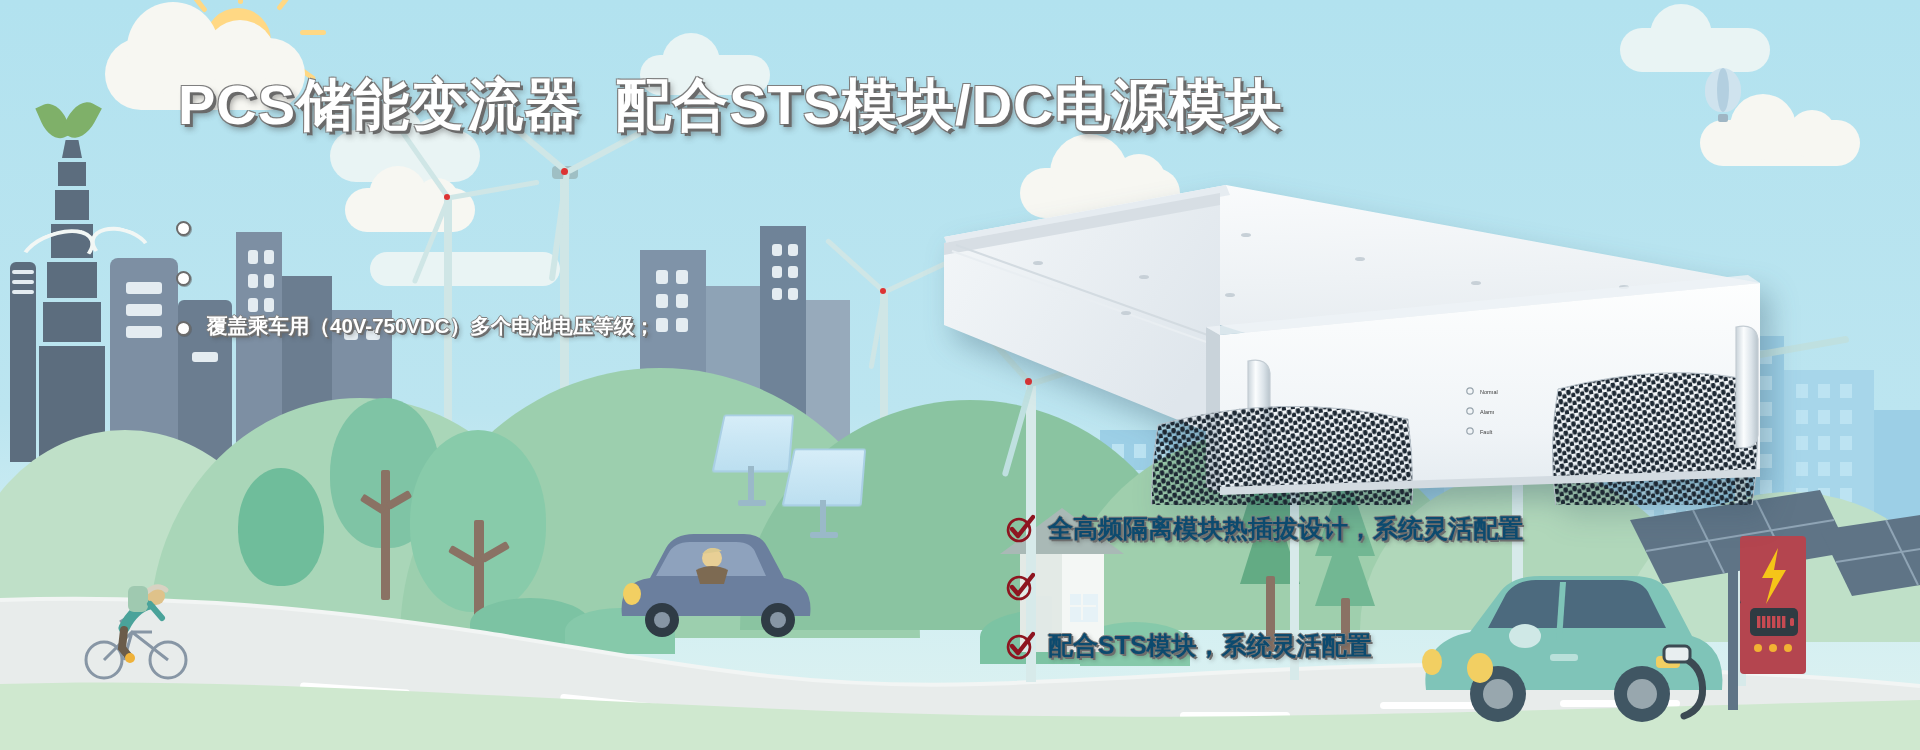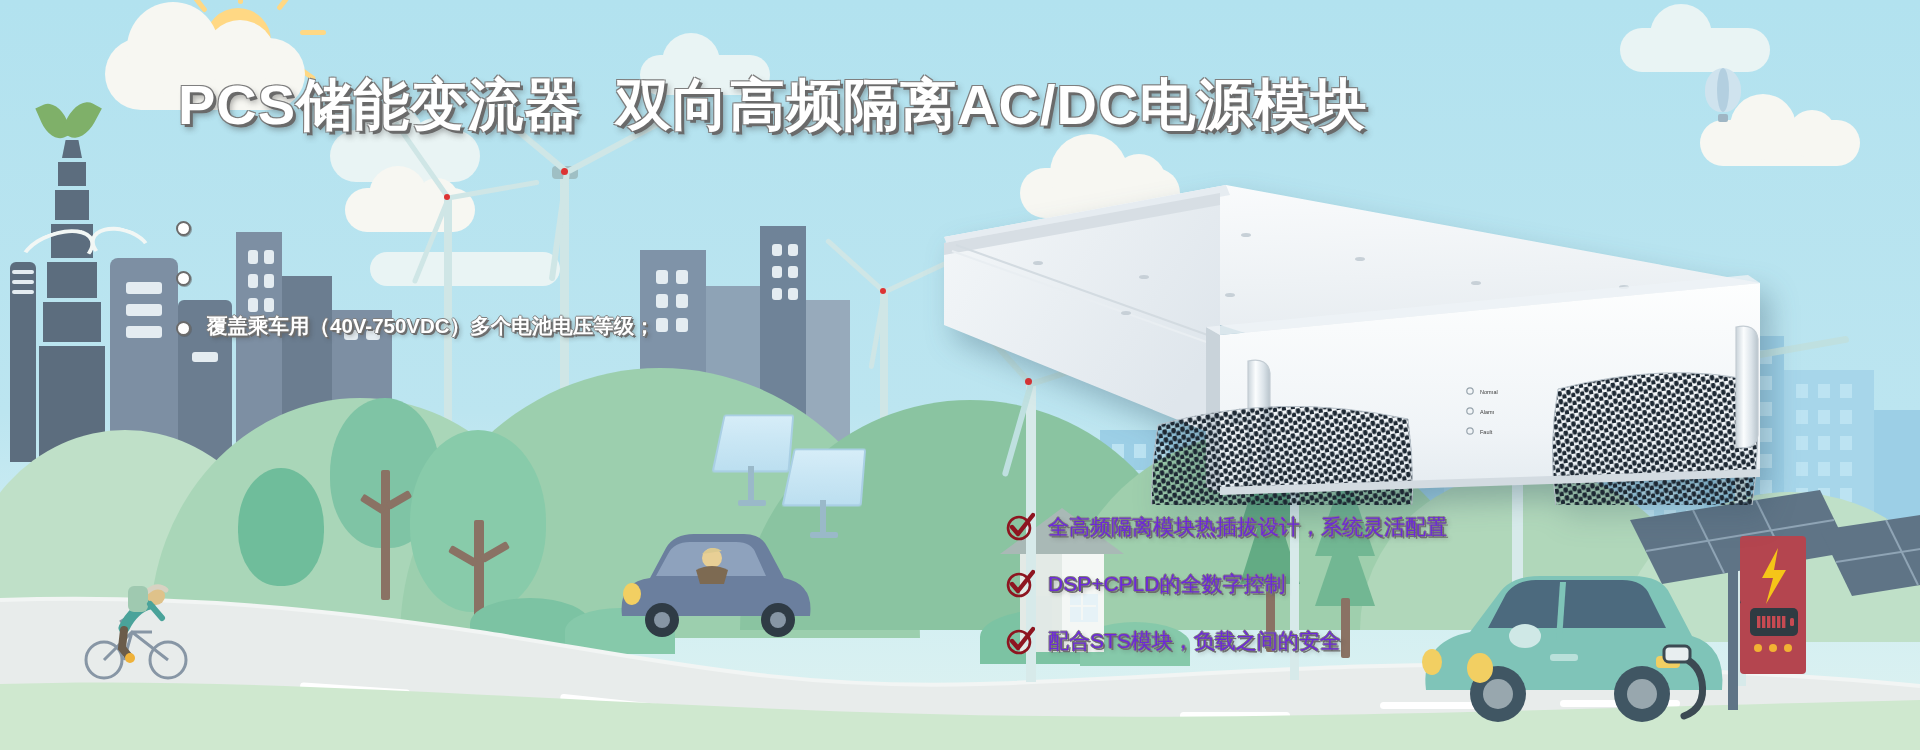--- a/index.html
+++ b/index.html
@@ -80,21 +80,21 @@
   .bullet-text{
     font-size:20.5px;font-weight:bold;color:#ffffff;line-height:27px;white-space:pre-line;
     text-shadow:2px 2px 0 #6d6d6d, -1px 0 0 #808080, 0 -1px 0 #808080, 1px 0 0 #808080, 0 1px 0 #808080, 3px 3px 4px rgba(60,60,60,.4);
   }
 
   
   .checks{position:absolute;left:1005px;top:512px;z-index:40;}
   .check-row{display:flex;align-items:center;margin-bottom:27px;}
   .check-ico{width:30px;height:30px;margin-right:13px;flex:none;}
   .check-text{
-    font-size:21px;font-weight:normal;color:#6d28d9;white-space:nowrap;
+    font-size:25px;font-weight:bold;color:#0c4a6e;white-space:nowrap;
     text-shadow:2px 2px 0 #6d6d6d, -1px 0 0 #808080, 0 -1px 0 #808080, 1px 0 0 #808080, 0 1px 0 #808080, 3px 3px 4px rgba(60,60,60,.4);
   }
 
   
   #product{position:absolute;left:930px;top:175px;width:830px;height:330px;z-index:30;
     filter:drop-shadow(10px 14px 14px rgba(40,70,90,.30));}
   .led-label{font-size:5.5px;fill:#3b3b3b;font-family:"Liberation Sans",sans-serif;}
 
   
   .charger{position:absolute;background:#b4454f;border-radius:4px;}
@@ -746,21 +746,21 @@
         <text class="led-label" x="550" y="239">Alarm</text>
         <circle cx="540" cy="256" r="3.2" fill="none" stroke="#98a4ad" stroke-width="1.2"></circle>
         <text class="led-label" x="550" y="259">Fault</text>
       </g>
 
       <polygon points="290,312 830,294 830,302 290,320" fill="#d3dbe1"></polygon>
     </svg>
   </div>
 
   <div class="title">
-    <span>PCS储能变流器</span><span class="gap"></span><span>双向高频隔离AC/DC电源模块</span>
+    <span>PCS储能变流器</span><span class="gap"></span><span>配合STS模块/DC电源模块</span>
   </div>
 
   <div class="bullets">
     <div class="bullet-row">
       <span class="dot"></span>
     </div>
     <div class="bullet-row">
       <span class="dot"></span>
     </div>
     <div class="bullet-row">
@@ -779,26 +779,25 @@
       </span>
       <span class="check-text">全高频隔离模块热插拔设计，系统灵活配置</span>
     </div>
     <div class="check-row">
       <span class="check-ico">
         <svg width="30" height="30" viewBox="0 0 30 30">
           <circle cx="14" cy="16" r="11" fill="none" stroke="#8e1520" stroke-width="2.6"></circle>
           <path d="M7 15 L13 22 L28 3" stroke="#8e1520" stroke-width="4.4" fill="none" stroke-linecap="round" stroke-linejoin="round"></path>
         </svg>
       </span>
-      <span class="check-text">DSP+CPLD的全数字控制</span>
     </div>
     <div class="check-row">
       <span class="check-ico">
         <svg width="30" height="30" viewBox="0 0 30 30">
           <circle cx="14" cy="16" r="11" fill="none" stroke="#8e1520" stroke-width="2.6"></circle>
           <path d="M7 15 L13 22 L28 3" stroke="#8e1520" stroke-width="4.4" fill="none" stroke-linecap="round" stroke-linejoin="round"></path>
         </svg>
       </span>
-      <span class="check-text">配合STS模块，负载之间的安全</span>
+      <span class="check-text">配合STS模块，系统灵活配置</span>
     </div>
   </div>
 
 </div>
 
 </body></html>

